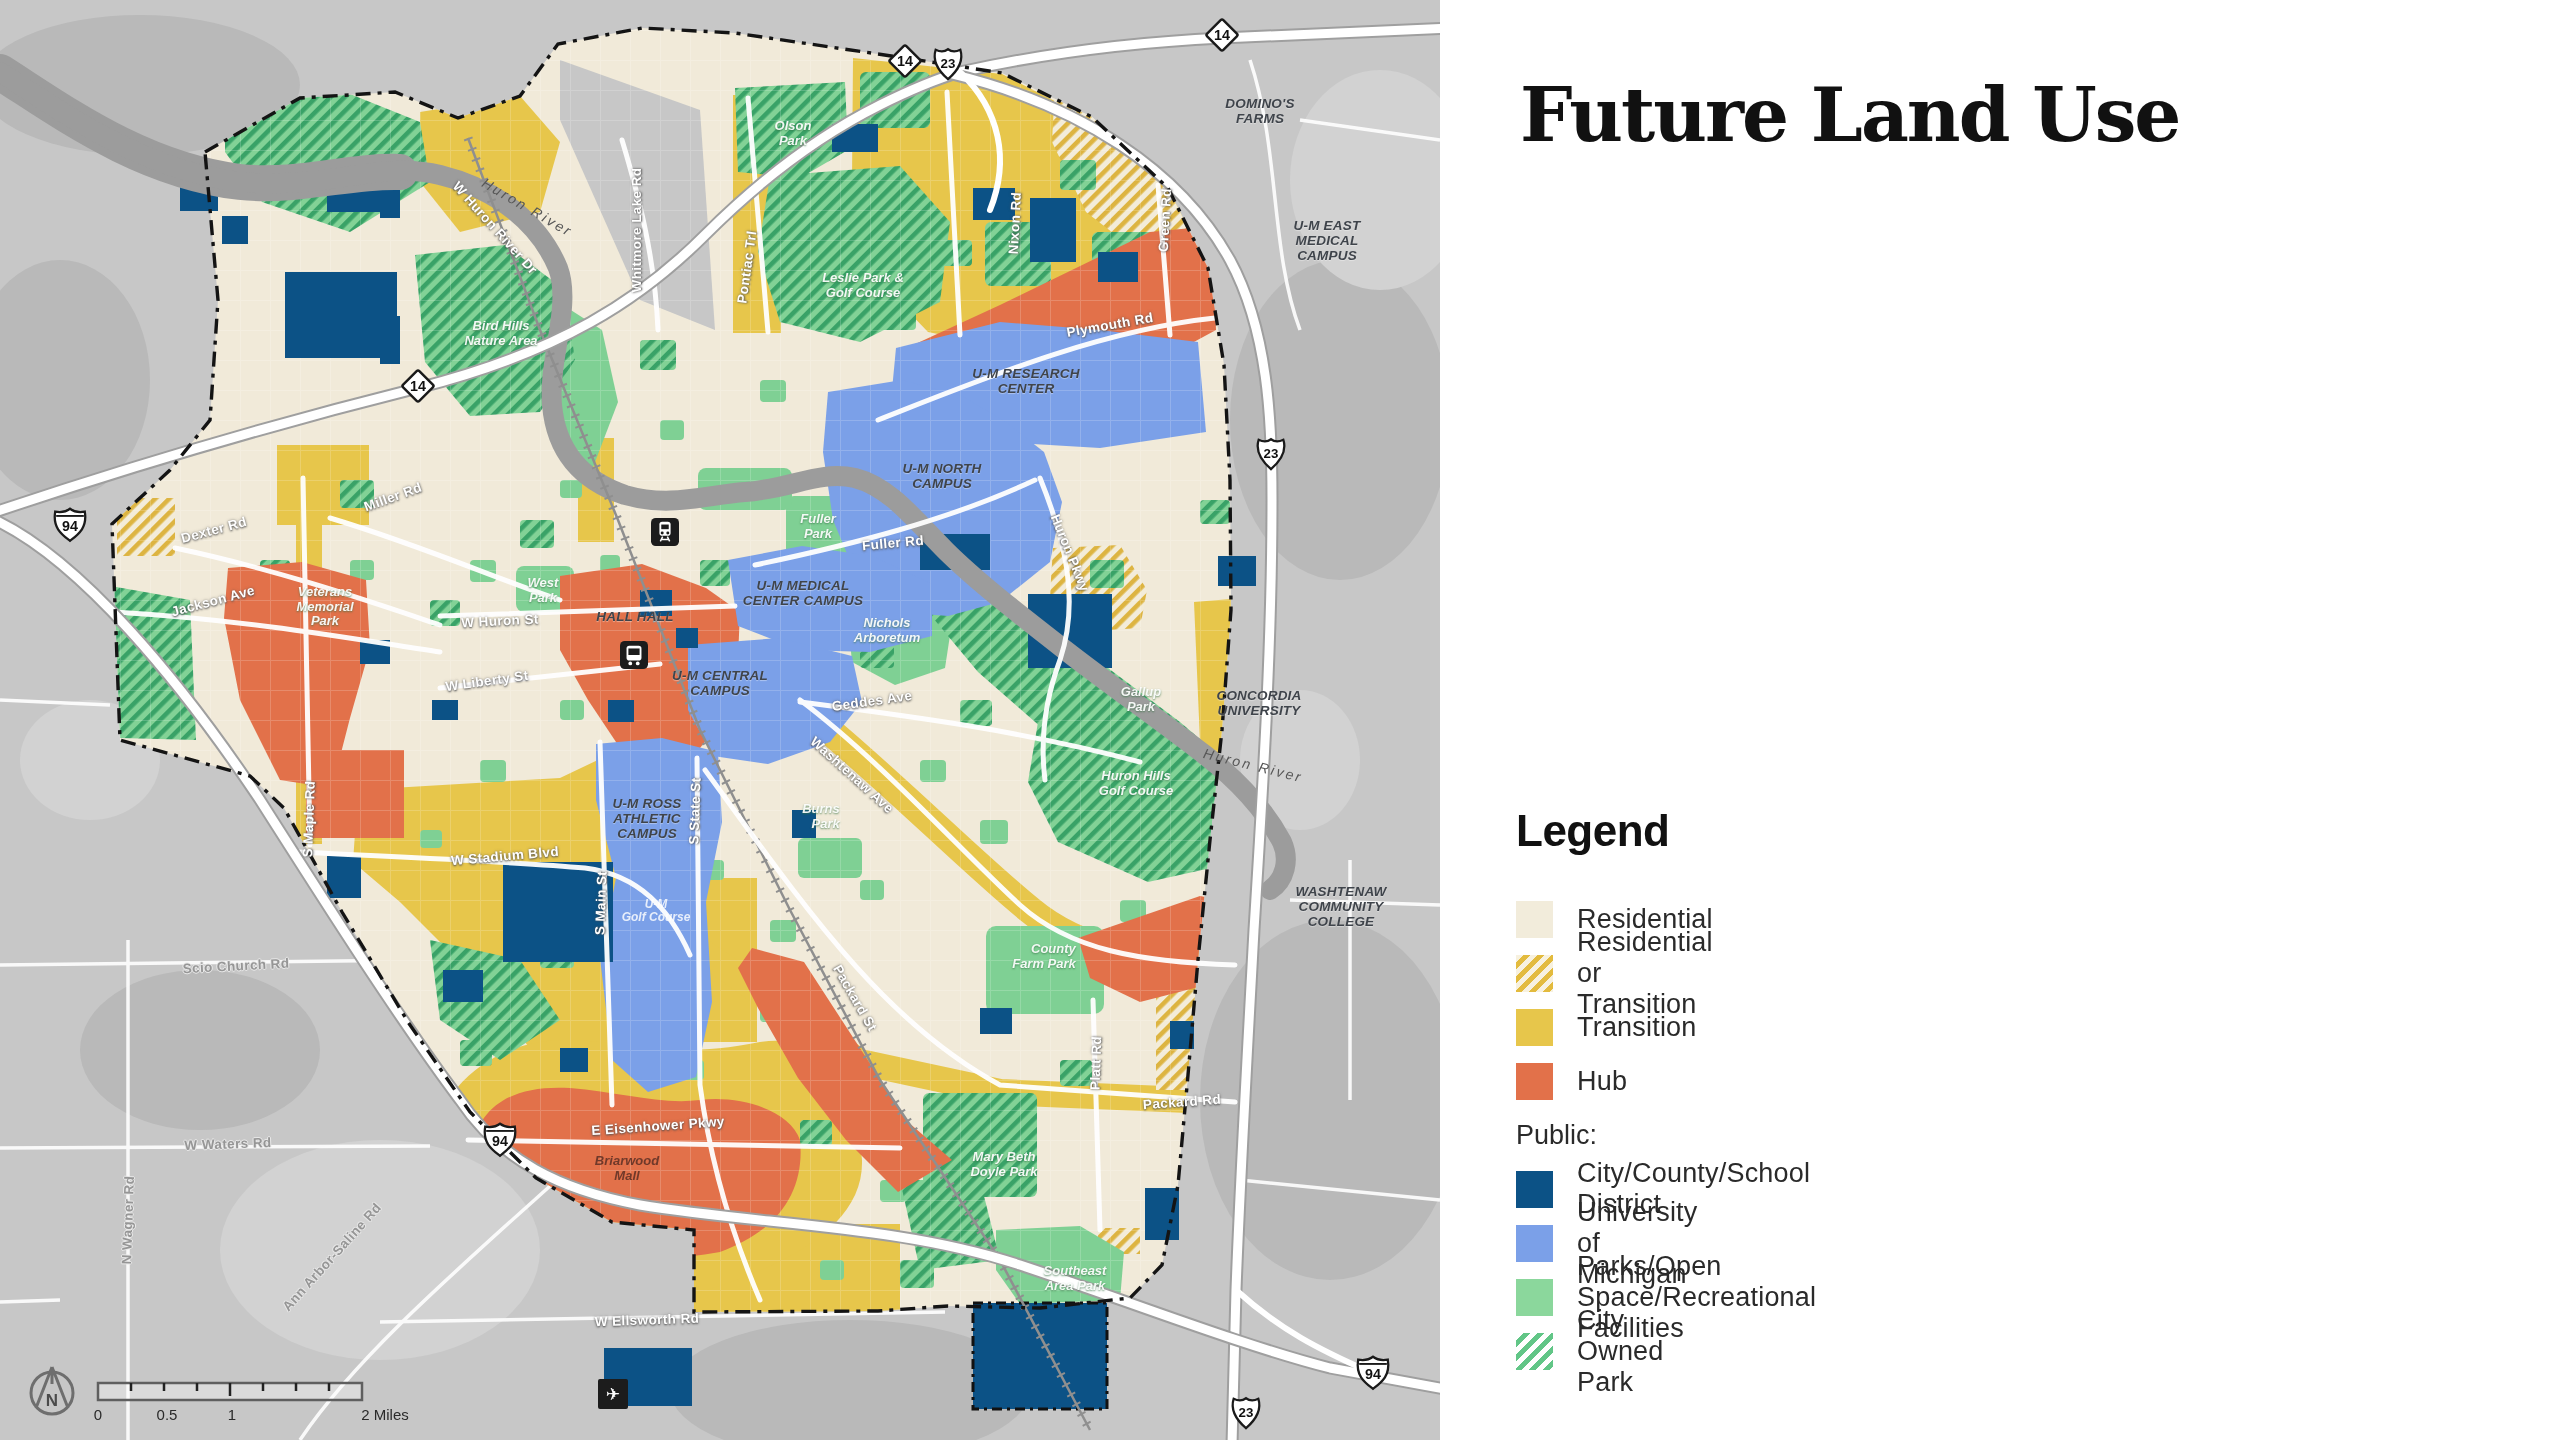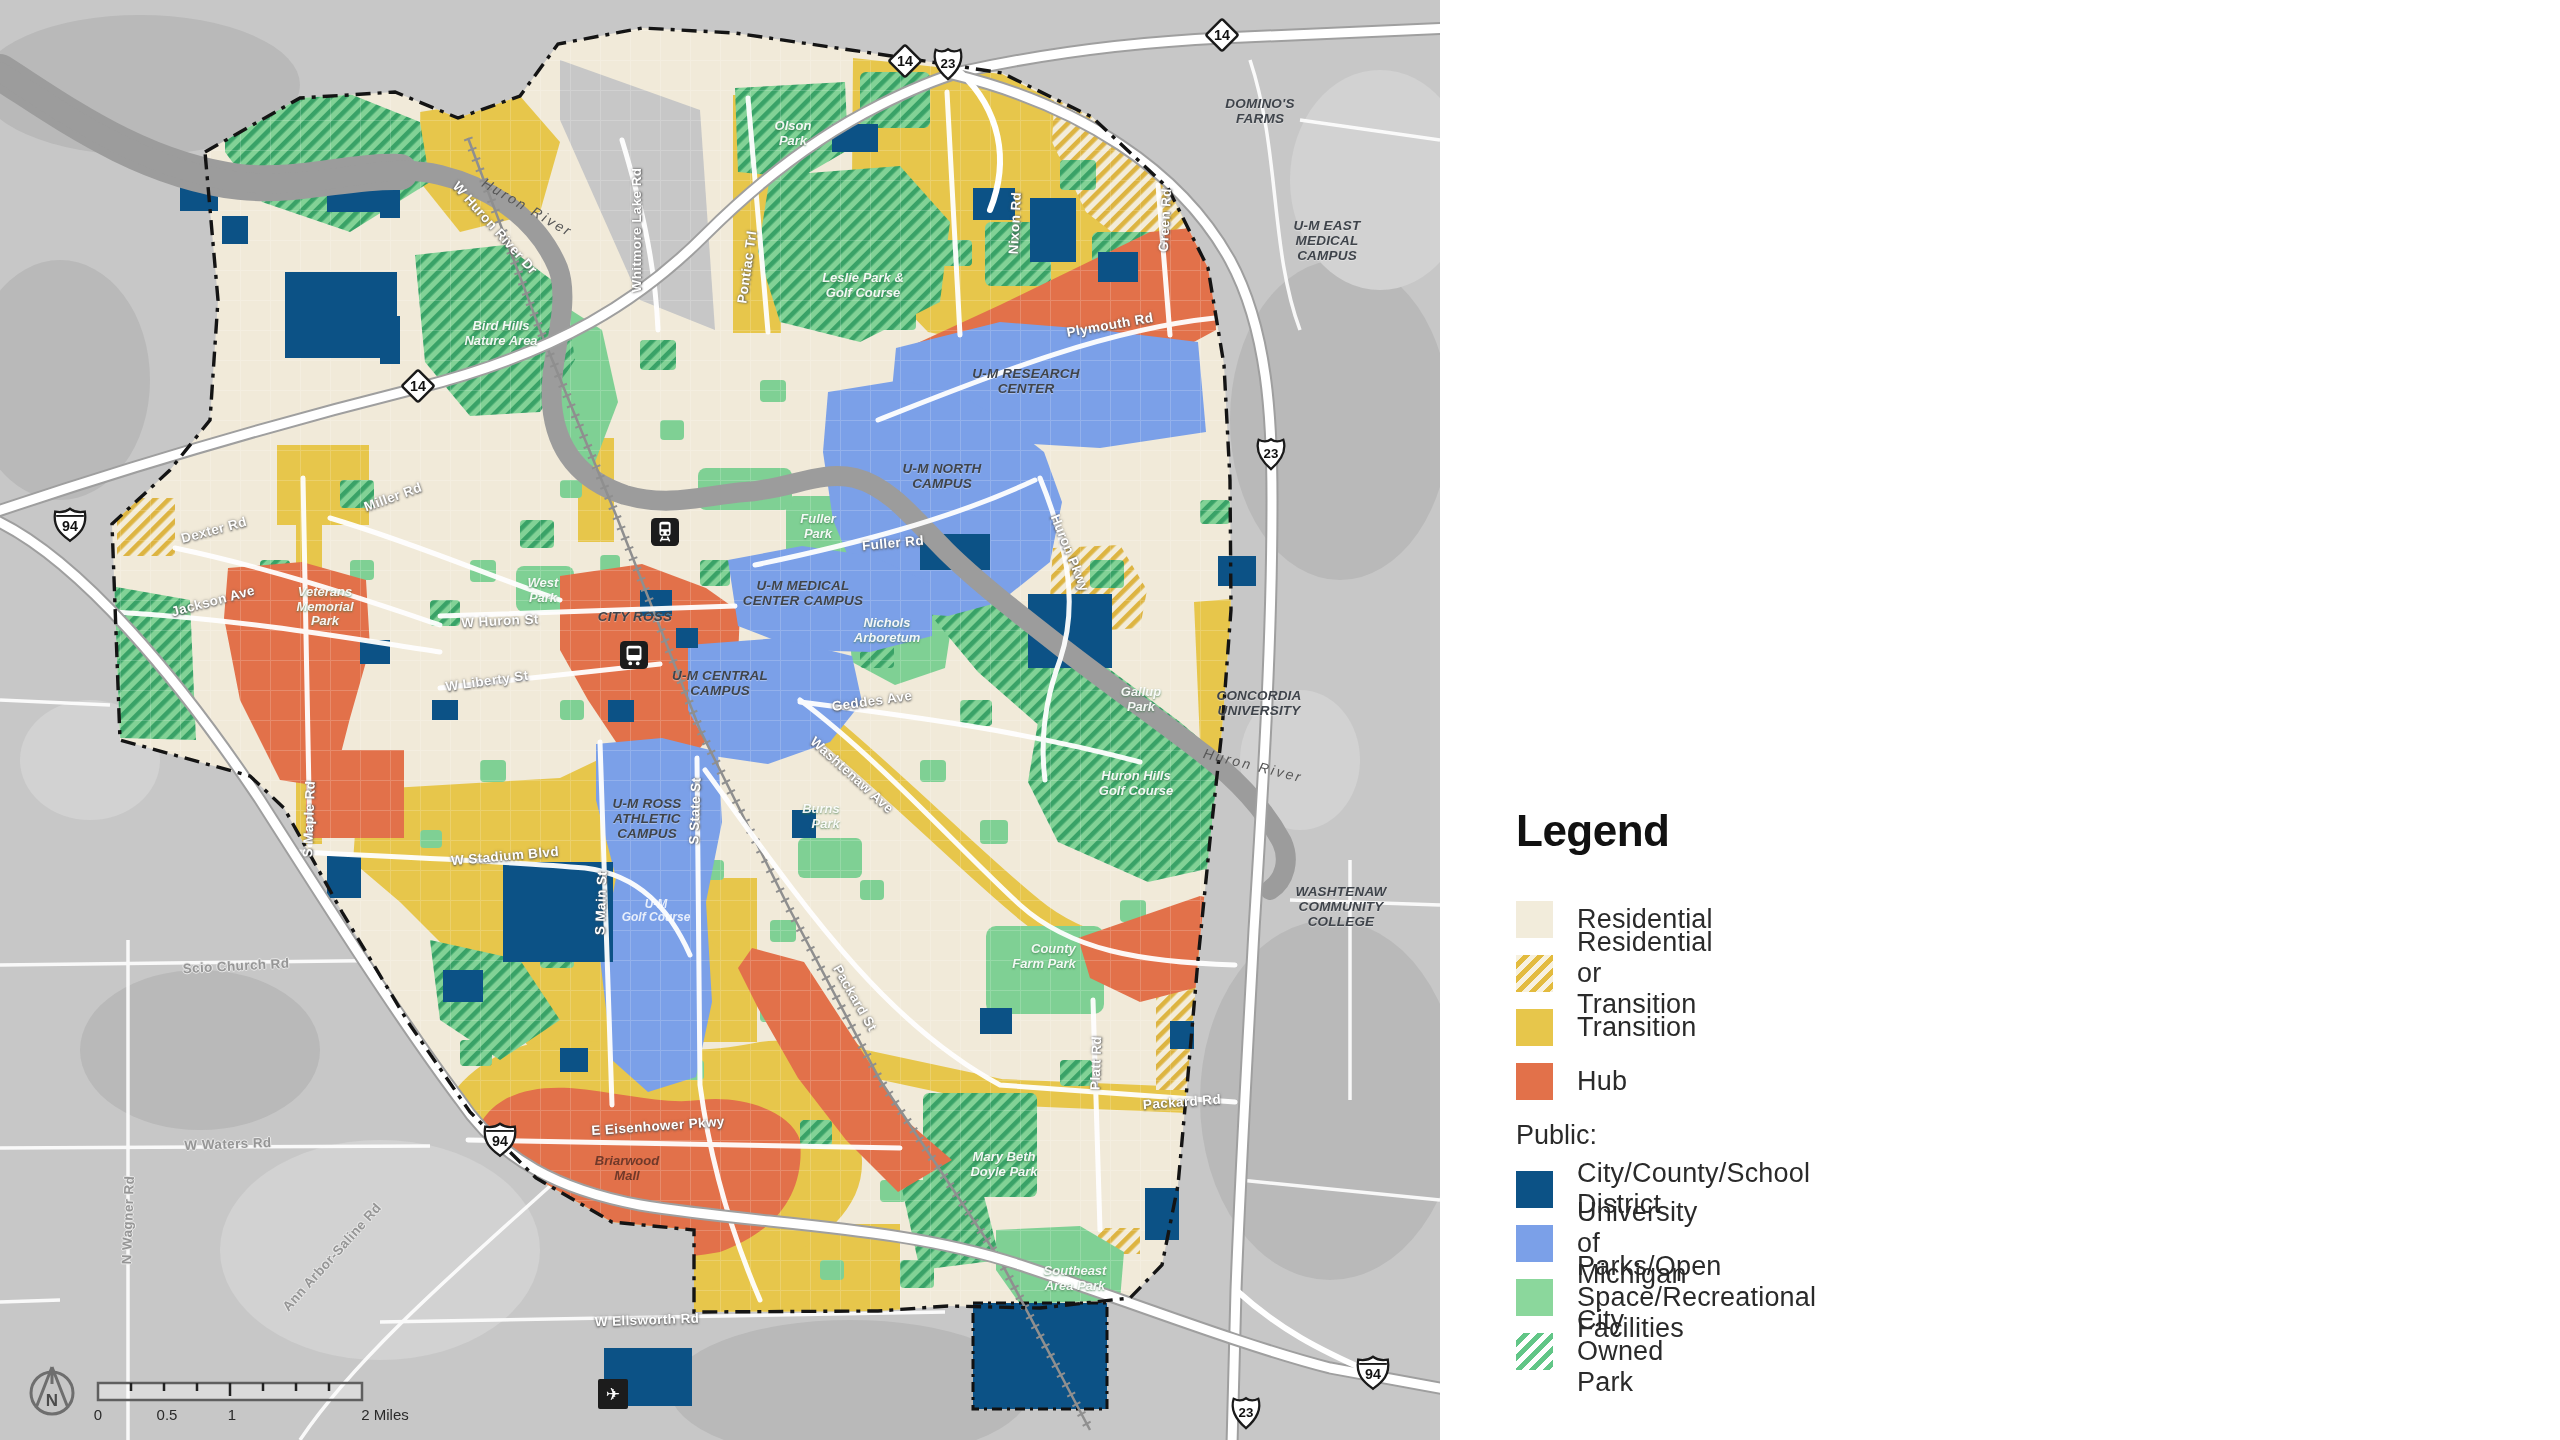--- a/index.html
+++ b/index.html
@@ -369,21 +369,21 @@
 Farm Park</span>
       <span class="map-label park" style="left: 1004px; top: 1165px; transform: translate(-50%, -50%);">Mary Beth
 Doyle Park</span>
       <span class="map-label park" style="left: 1075px; top: 1279px; transform: translate(-50%, -50%);">Southeast
 Area Park</span>
       <span class="map-label park" style="left: 325px; top: 607px; transform: translate(-50%, -50%);">Veterans
 Memorial
 Park</span>
       <span class="map-label golf" style="left: 656px; top: 911px; transform: translate(-50%, -50%);">U-M
 Golf Course</span>
-      <span class="map-label campus" style="left: 635px; top: 617px; transform: translate(-50%, -50%);">CITY ROSS</span>
+      <span class="map-label campus" style="left: 635px; top: 617px; transform: translate(-50%, -50%);">HALL HALL</span>
       <span class="map-label campus" style="left: 803px; top: 593px; transform: translate(-50%, -50%);">U-M MEDICAL
 CENTER CAMPUS</span>
       <span class="map-label campus" style="left: 720px; top: 683px; transform: translate(-50%, -50%);">U-M CENTRAL
 CAMPUS</span>
       <span class="map-label campus" style="left: 1026px; top: 381px; transform: translate(-50%, -50%);">U-M RESEARCH
 CENTER</span>
       <span class="map-label campus" style="left: 942px; top: 476px; transform: translate(-50%, -50%);">U-M NORTH
 CAMPUS</span>
       <span class="map-label campus" style="left: 647px; top: 819px; transform: translate(-50%, -50%);">U-M ROSS
 ATHLETIC
@@ -461,20 +461,21 @@
 
 <div id="scalebar">
   <span class="scale-label" style="left:98px;top:1406px">0</span>
   <span class="scale-label" style="left:167px;top:1406px">0.5</span>
   <span class="scale-label" style="left:232px;top:1406px">1</span>
   <span class="scale-label" style="left:385px;top:1406px">2 Miles</span>
 </div>
 </div>
 
 <div id="panel">
+  <h1 id="page-title">Future Land Use</h1>
 
   <div id="legend">
     <h2 id="legend-heading">Legend</h2>
 
     <div class="legend-row" style="top:94px">
       <span class="legend-swatch sw-residential"></span>
       <span class="legend-label">Residential</span>
     </div>
     <div class="legend-row" style="top:148px">
       <span class="legend-swatch sw-residential-or-transition"></span>

